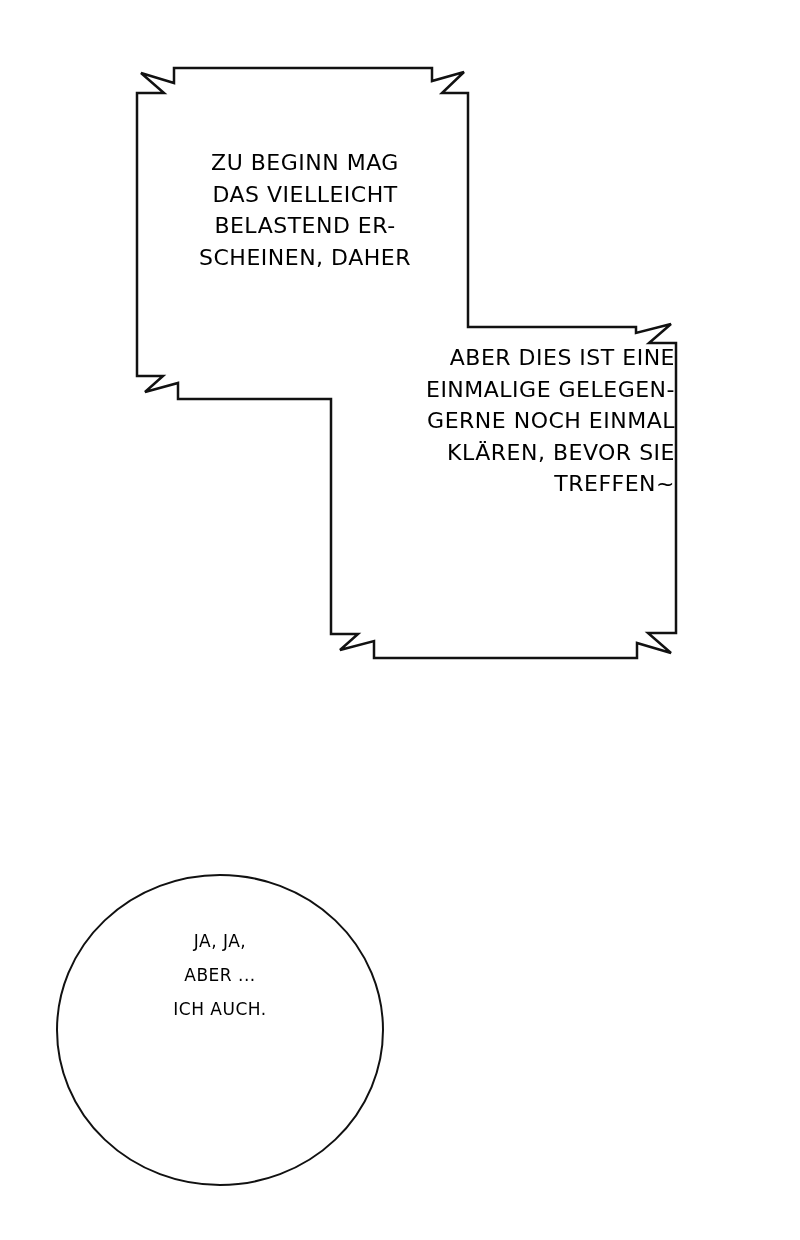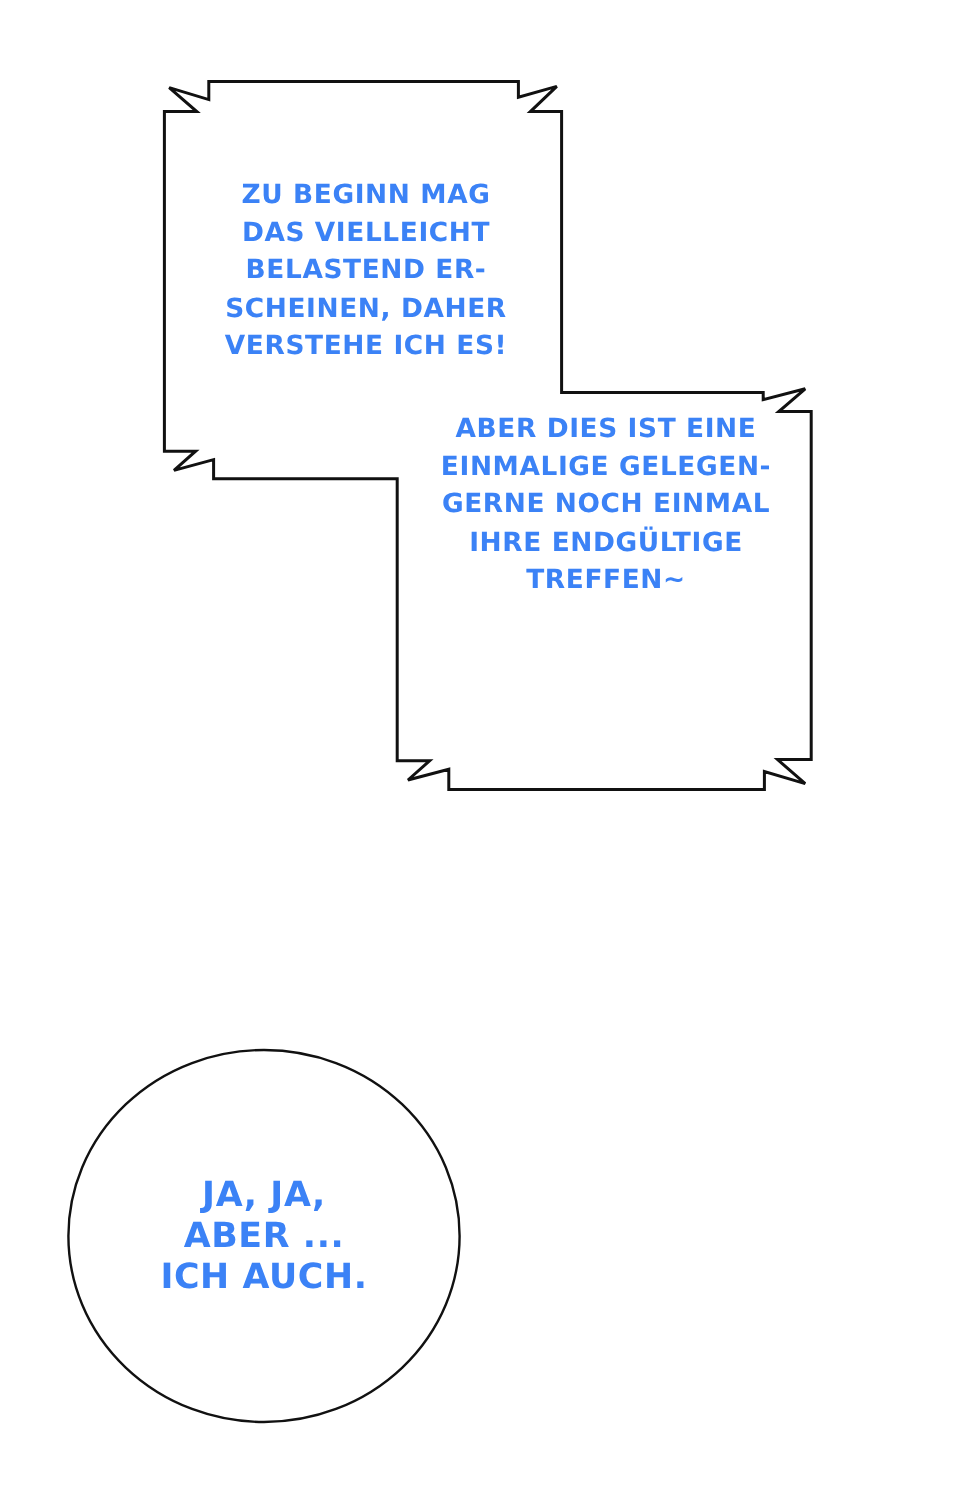--- a/index.html
+++ b/index.html
@@ -1,33 +1,33 @@
 <!DOCTYPE html>
 <html><head>
 <meta charset="utf-8">
 <style>
   html, body { margin: 0; padding: 0; background: #ffffff; }
   body { width: 800px; height: 1240px; position: relative; overflow: hidden; }
   .art { position: absolute; left: 0; top: 0; width: 800px; height: 1240px; }
   .bubble-text {
     position: absolute;
     font-family: "DejaVu Sans", sans-serif;
-    font-weight: bold;
-    color: #3b82f6;
+    font-weight: normal;
+    color: #000000;
     text-align: center;
     text-transform: uppercase;
     letter-spacing: 0.5px;
     font-size: 22px;
     line-height: 31.5px;
     white-space: nowrap;
   }
   .bubble-text .line { display: block; }
   #text-1 { left: 160px; top: 147px; width: 290px; }
-  #text-2 { left: 335px; top: 342px; width: 340px; }
-  #text-3 { left: 90px; top: 978px; width: 260px; font-size: 29px; line-height: 34px; }
+  #text-2 { left: 335px; top: 342px; width: 340px; text-align: right; }
+  #text-3 { left: 90px; top: 924px; width: 260px; font-size: 17px; line-height: 34px; }
 </style>
 </head>
 <body>
 
 <svg class="art" viewBox="0 0 800 1240" xmlns="http://www.w3.org/2000/svg">
 
   <path d="M174,68 L432,68 L432,81 L464,72 L442,93 L468,93 L468,327
        L636,327 L636,333 L671,324 L649,343 L676,343
        L676,633 L648,633 L671,653 L637,643 L637,658
        L374,658 L374,641 L340,650 L358,634 L331,634
@@ -35,28 +35,27 @@
        L137,93 L164,93 L141,73 L174,83 Z" fill="#ffffff" stroke="#111111" stroke-width="2.5" stroke-linejoin="miter"></path>
 
   <ellipse cx="220" cy="1030" rx="163" ry="155" fill="#ffffff" stroke="#111111" stroke-width="2"></ellipse>
 </svg>
 
 <div id="text-1" class="bubble-text">
   <span class="line">ZU BEGINN MAG</span>
   <span class="line">DAS VIELLEICHT</span>
   <span class="line">BELASTEND ER-</span>
   <span class="line">SCHEINEN, DAHER</span>
-  <span class="line">VERSTEHE ICH ES!</span>
 </div>
 
 <div id="text-2" class="bubble-text">
   <span class="line">ABER DIES IST EINE</span>
   <span class="line">EINMALIGE GELEGEN-</span>
   <span class="line">GERNE NOCH EINMAL</span>
-  <span class="line">IHRE ENDGÜLTIGE</span>
+  <span class="line">KLÄREN, BEVOR SIE</span>
   <span class="line">TREFFEN~</span>
 </div>
 
 <div id="text-3" class="bubble-text">
   <span class="line">JA, JA,</span>
   <span class="line">ABER ...</span>
   <span class="line">ICH AUCH.</span>
 </div>
 
 </body></html>

